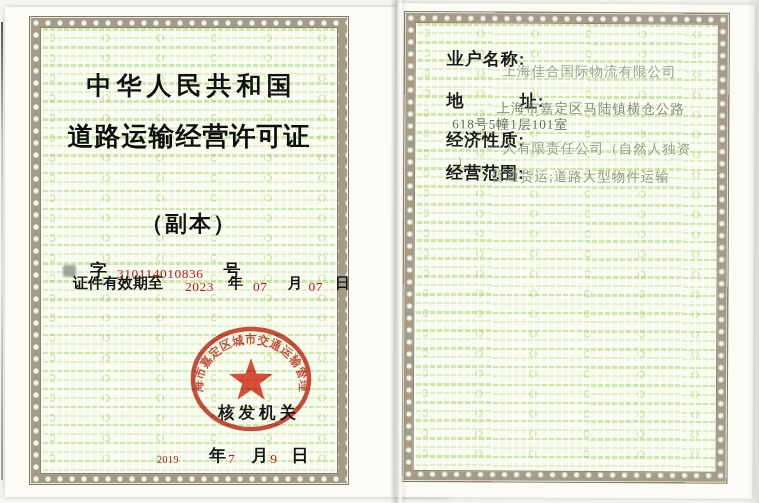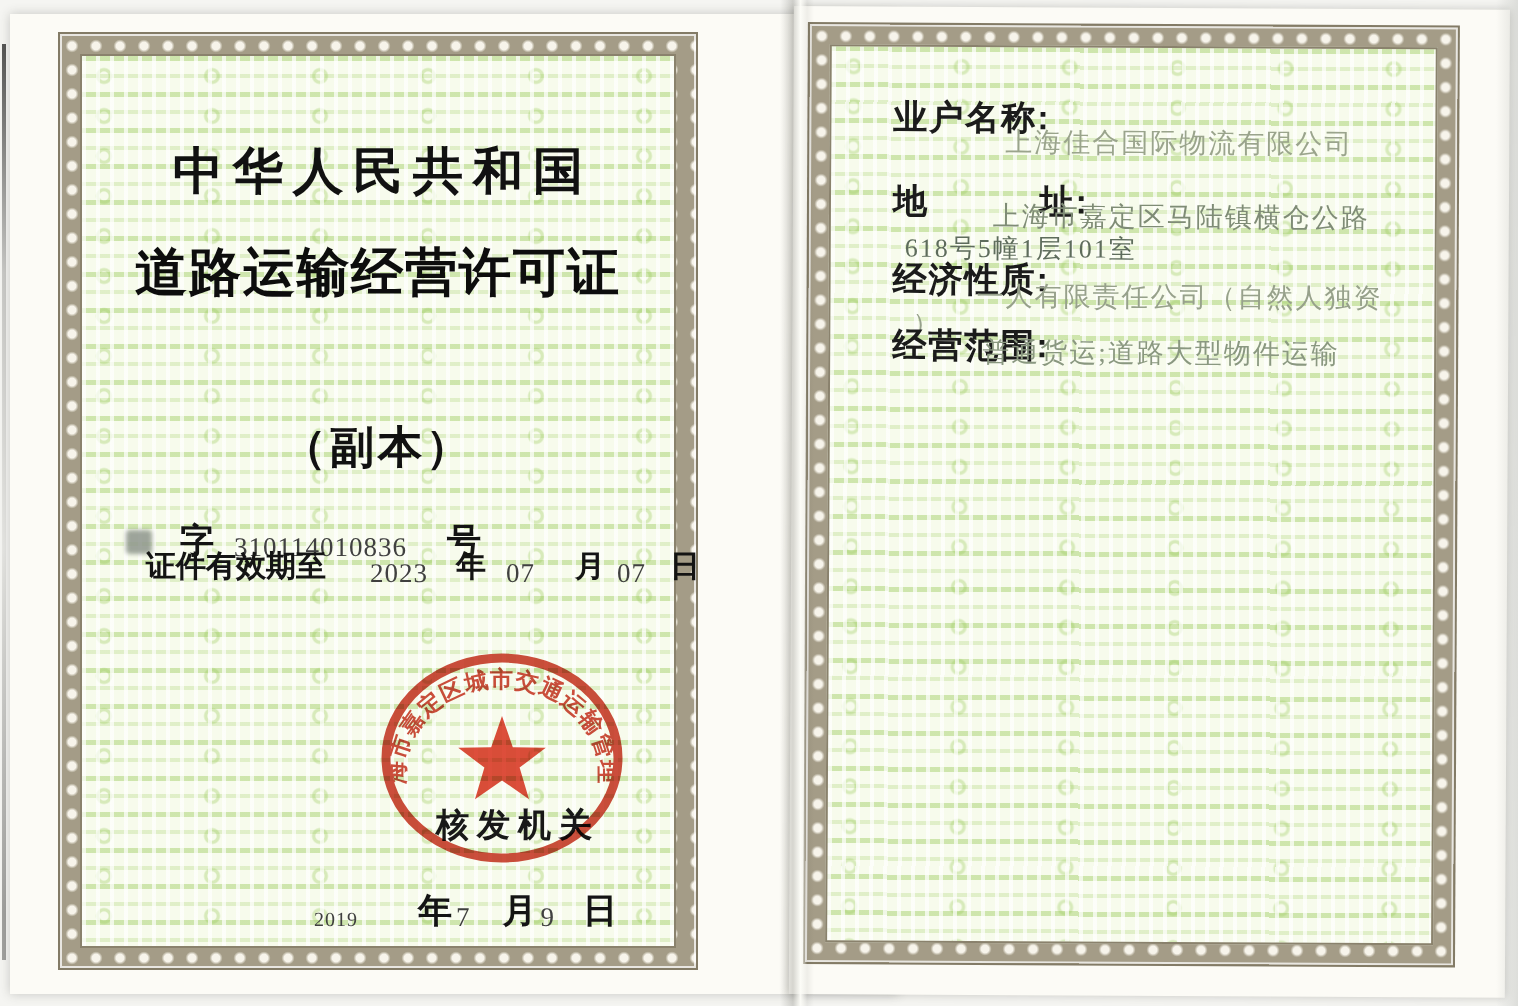--- a/index.html
+++ b/index.html
@@ -45,21 +45,21 @@
   .main-title{
     top:112px;font-size:26px;font-weight:900;letter-spacing:1px;
     font-family:"Liberation Sans","DejaVu Sans",sans-serif;color:#0d0d0d;
   }
   .subtitle{top:202px;font-size:22px;font-weight:bold;letter-spacing:2px;}
   .row{position:absolute;display:flex;align-items:baseline;white-space:nowrap;color:#141414;}
   .lic-row{left:55px;top:252px;font-size:17px;font-weight:bold;}
   .lic-zi{margin-left:14px;}
   .lic-suffix{margin-left:20px;}
   .print-num{
-    font-weight:normal;color:#404040;font-size:13.5px;letter-spacing:.5px;
+    font-weight:normal;color:#b91c1c;font-size:13.5px;letter-spacing:.5px;
     position:relative;top:2px;
   }
   .lic-number{margin-left:10px;}
   .redact{
     display:inline-block;width:13px;height:12px;margin-left:3px;border-radius:2px;
     background:#8e968c;filter:blur(1px);opacity:.85;align-self:center;
   }
   .valid-row{left:68px;top:267px;font-size:15px;font-weight:bold;align-items:flex-end;}
   .valid-row .yr{margin-left:22px;}
   .valid-row .u1{margin-left:14px;}

